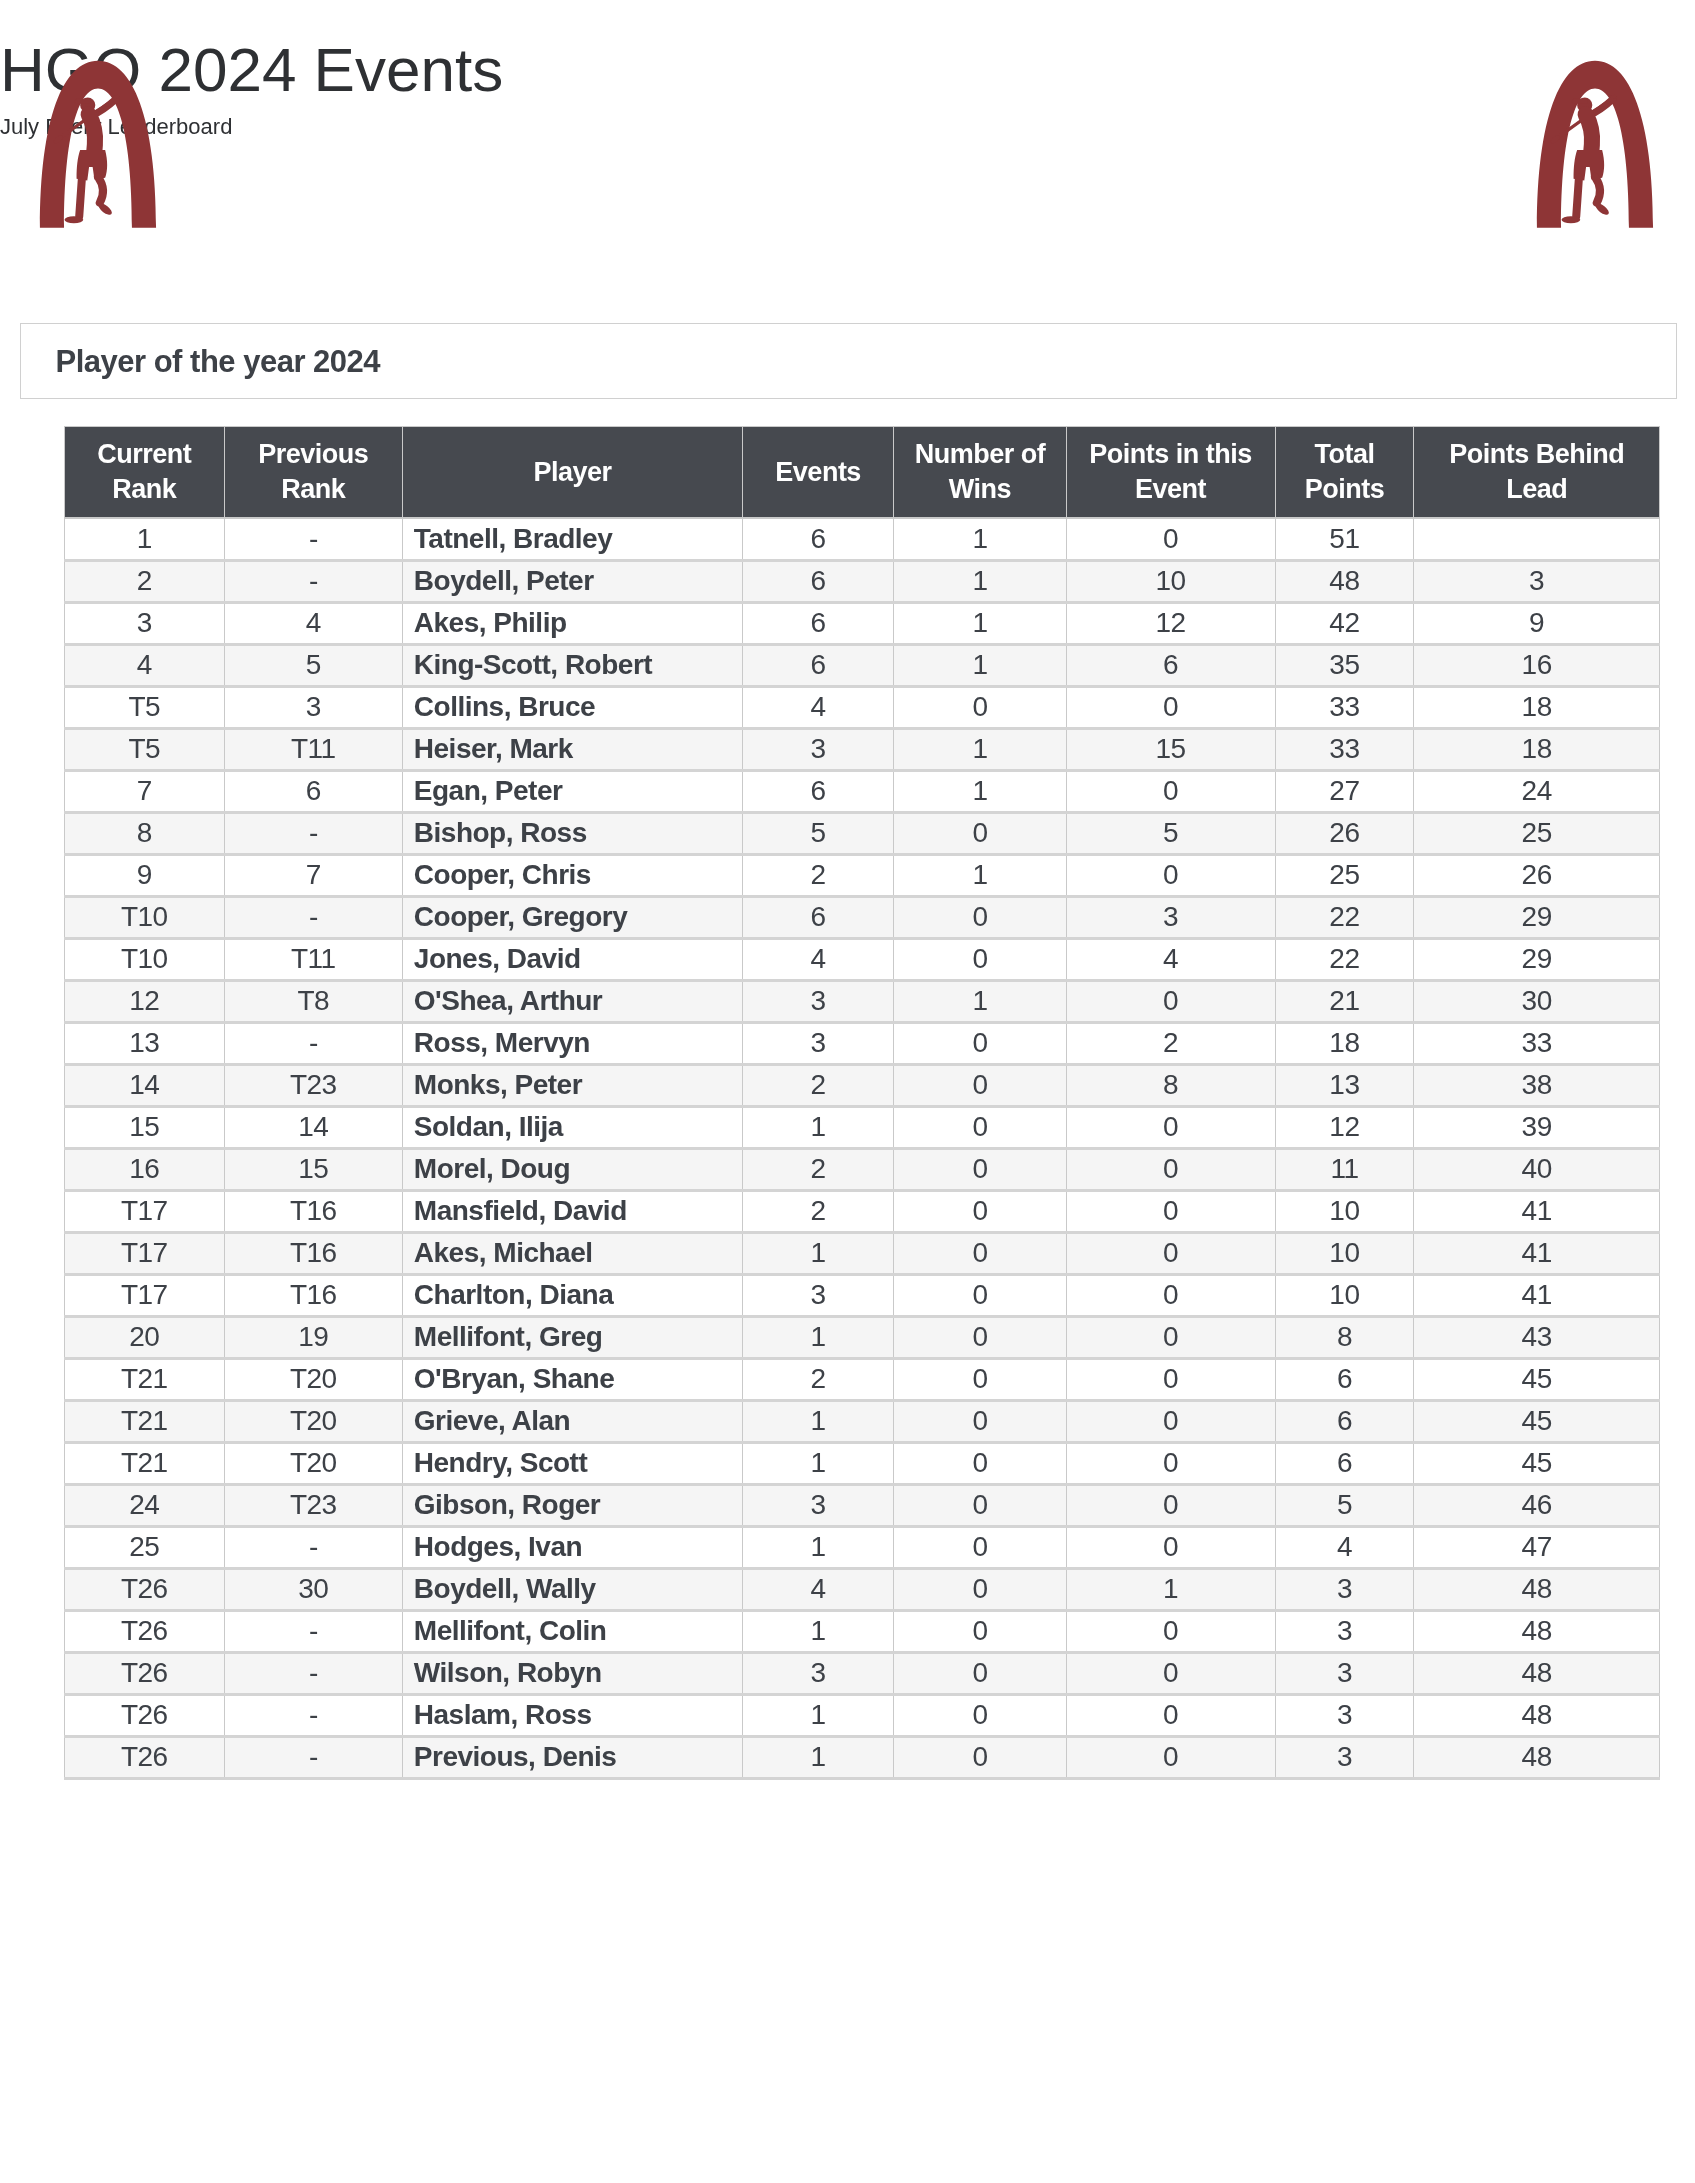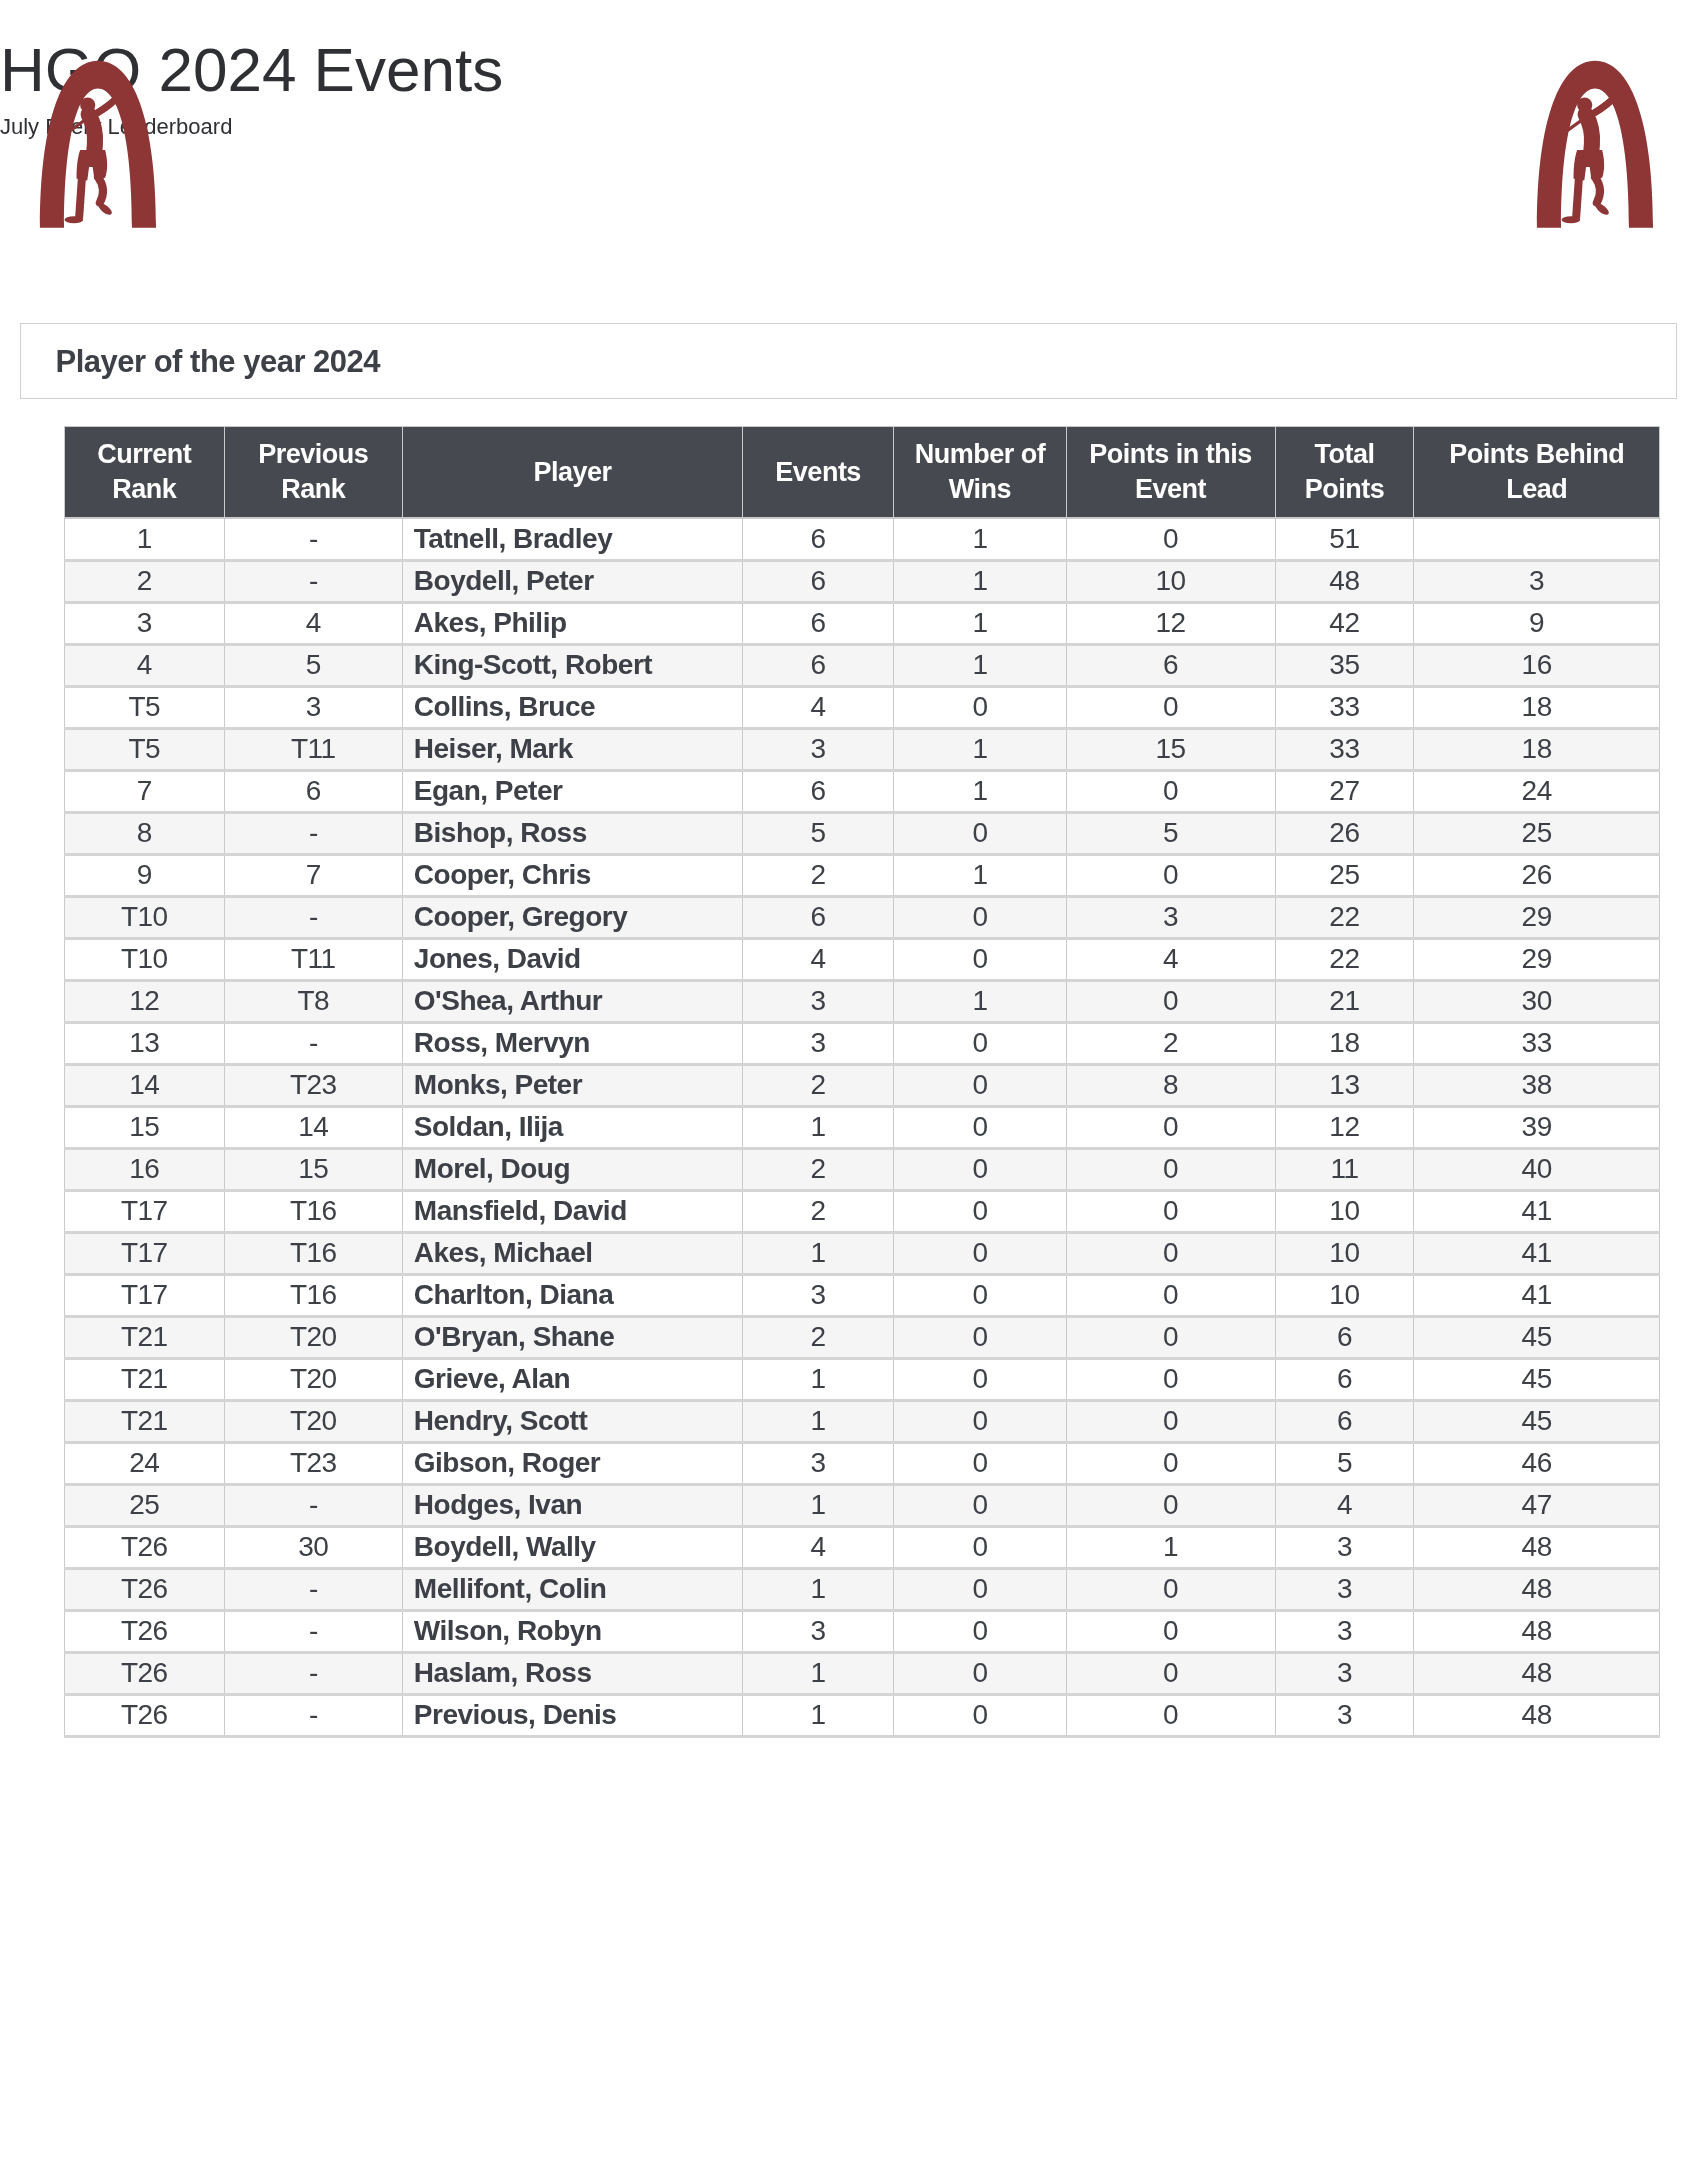--- a/index.html
+++ b/index.html
@@ -332,20 +332,30 @@
     <td class="col-current-rank">T17</td>
     <td class="col-previous-rank">T16</td>
     <td class="col-player">Charlton, Diana</td>
     <td class="col-events">3</td>
     <td class="col-wins">0</td>
     <td class="col-points-this-event">0</td>
     <td class="col-total-points">10</td>
     <td class="col-points-behind">41</td>
   </tr>
         <tr>
+    <td class="col-current-rank">20</td>
+    <td class="col-previous-rank">19</td>
+    <td class="col-player">Mellifont, Greg</td>
+    <td class="col-events">1</td>
+    <td class="col-wins">0</td>
+    <td class="col-points-this-event">0</td>
+    <td class="col-total-points">8</td>
+    <td class="col-points-behind">43</td>
+  </tr>
+        <tr>
     <td class="col-current-rank">T21</td>
     <td class="col-previous-rank">T20</td>
     <td class="col-player">O'Bryan, Shane</td>
     <td class="col-events">2</td>
     <td class="col-wins">0</td>
     <td class="col-points-this-event">0</td>
     <td class="col-total-points">6</td>
     <td class="col-points-behind">45</td>
   </tr>
         <tr>

